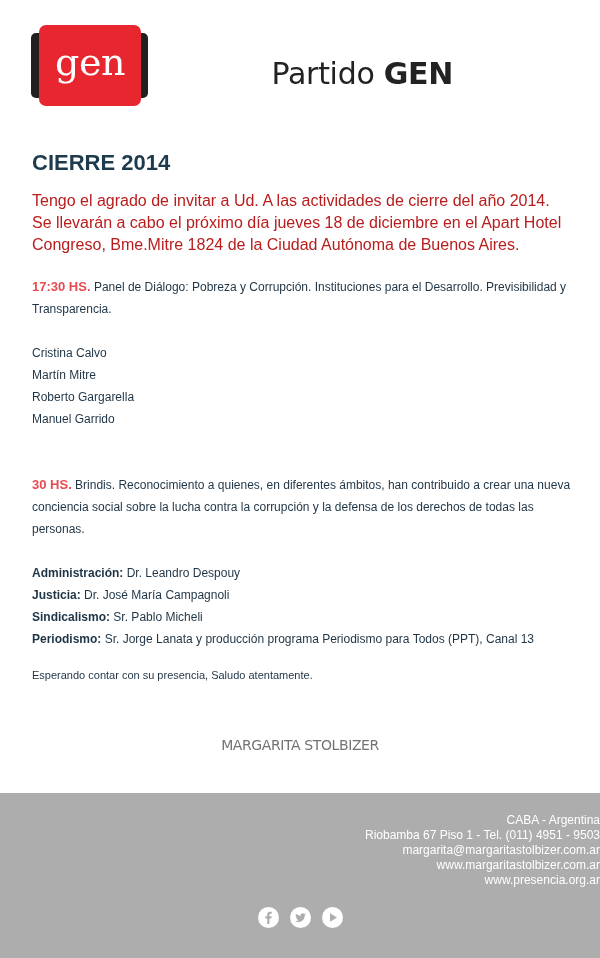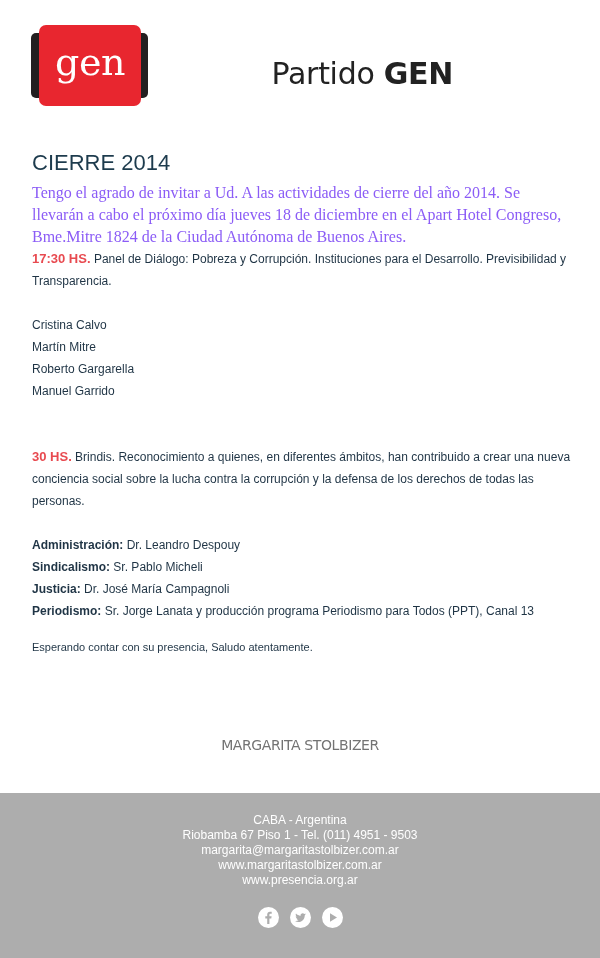--- a/index.html
+++ b/index.html
@@ -71,43 +71,42 @@
   .brand b { font-weight: bold; }
 
   .content {
     position: absolute;
     left: 32px;
     top: 148px;
     width: 540px;
   }
   .title {
     font-size: 22px;
-    font-weight: normal;
+    font-weight: bold;
     color: #1d3b4d;
     margin: 0;
     line-height: 30px;
   }
   .intro {
-    margin: 4px 0 0 0;
+    margin: 12px 0 0 0;
     font-size: 16px;
     line-height: 22px;
-    color: #8b5cf6;
-    font-family: Liberation Serif, serif;
+    color: #b91c1c;
   }
   .small {
     font-size: 12px;
     line-height: 22px;
     color: #1f3445;
   }
   .accent {
     color: #e84a50;
     font-weight: bold;
     font-size: 13px;
   }
-  .block1 { }
+  .block1 { margin-top: 20px; }
   .names { margin-top: 22px; }
   .block2 { margin-top: 44px; }
   .roles { margin-top: 22px; }
   .roles b { font-weight: bold; }
   .closing {
     margin-top: 14px;
     font-size: 11px;
     line-height: 22px;
     color: #1f3445;
   }
@@ -129,21 +128,21 @@
     top: 793px;
     width: 600px;
     height: 165px;
     background: #adadad;
     color: #ffffff;
     text-align: center;
     font-size: 12px;
     line-height: 15px;
   }
   .footer .lines { padding-top: 20px; }
-  .footer .lines div { white-space: nowrap; }
+  .footer .lines div { white-space: nowrap; text-align: right; }
   .social {
     position: absolute;
     top: 114px;
     left: 0;
     width: 600px;
     display: flex;
     justify-content: center;
     gap: 11px;
   }
   .social .ic {
@@ -185,22 +184,22 @@
     <div>Roberto Gargarella</div>
     <div>Manuel Garrido</div>
   </div>
 
   <div class="small block2">
     <span class="accent">30 HS.</span><span> Brindis. Reconocimiento a quienes, en diferentes ámbitos, han contribuido a crear una nueva conciencia social sobre la lucha contra la corrupción y la defensa de los derechos de todas las personas.</span>
   </div>
 
   <div class="small roles">
     <div><b>Administración:</b><span> Dr. Leandro Despouy</span></div>
+    <div><b>Justicia:</b><span> Dr. José María Campagnoli</span></div>
     <div><b>Sindicalismo:</b><span> Sr. Pablo Micheli</span></div>
-    <div><b>Justicia:</b><span> Dr. José María Campagnoli</span></div>
     <div><b>Periodismo:</b><span> Sr. Jorge Lanata y producción programa Periodismo para Todos (PPT), Canal 13</span></div>
   </div>
 
   <div class="closing">Esperando contar con su presencia, Saludo atentamente.</div>
 </div>
 
 <div class="signature">MARGARITA STOLBIZER</div>
 
 <div class="footer">
   <div class="lines">

